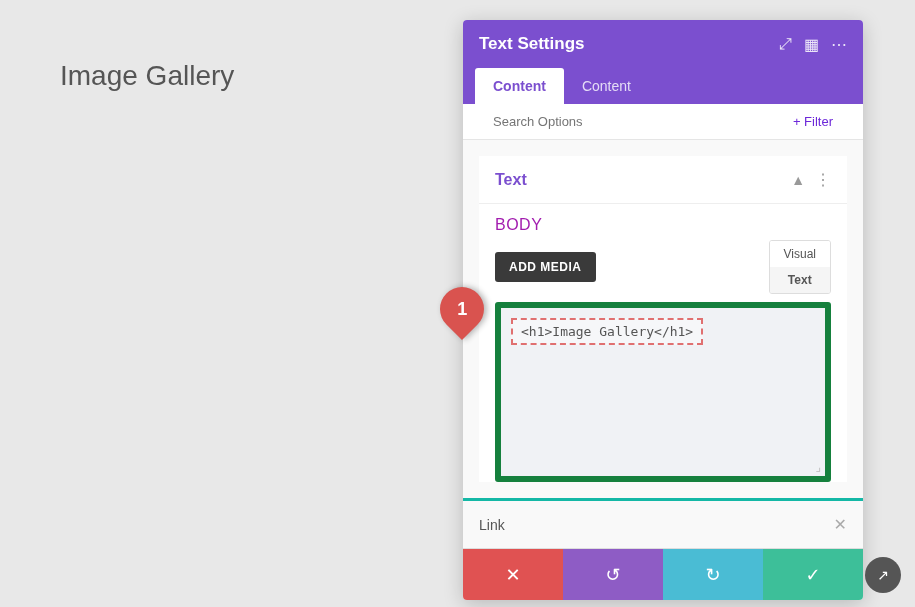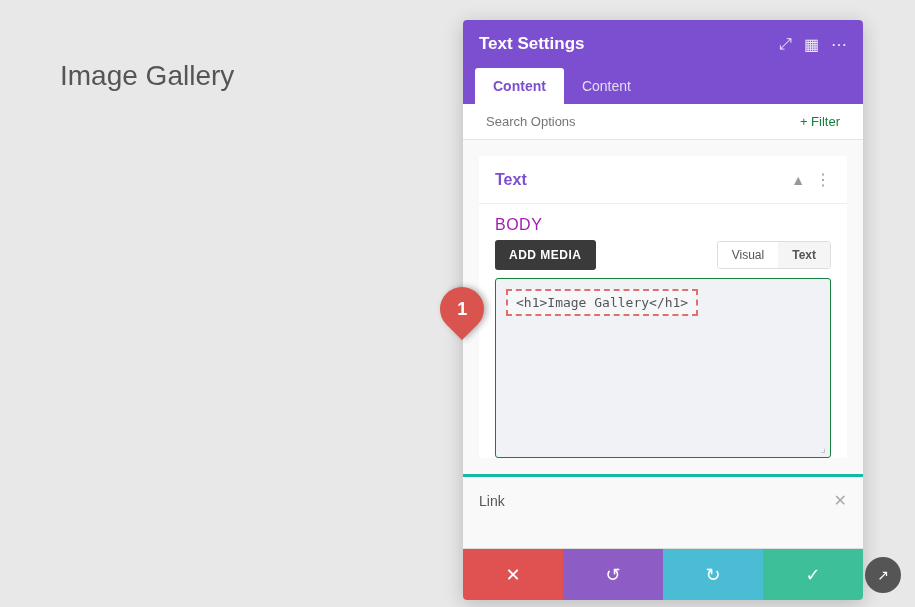--- a/index.html
+++ b/index.html
@@ -90,39 +90,39 @@
       background: #fff;
       color: #7b4fcf;
       font-weight: 600;
     }
 
     
     .search-bar {
       display: flex;
       align-items: center;
       justify-content: space-between;
-      padding: 10px 23px;
+      padding: 10px 30px;
       border-bottom: 1px solid #e5e5e5;
       background: #fff;
     }
 
     .search-input {
       border: none;
       outline: none;
       color: #aaa;
       font-size: 13px;
       flex: 1;
       background: transparent;
     }
 
     .filter-btn {
       display: flex;
       align-items: center;
       gap: 4px;
-      color: #15803d;
+      color: #6d28d9;
       font-size: 13px;
       cursor: pointer;
       font-weight: 500;
     }
 
     
     .panel-content {
       flex: 1;
       overflow-y: auto;
       background: #f9f9f9;
@@ -194,20 +194,21 @@
       cursor: pointer;
       letter-spacing: 0.5px;
     }
 
     .editor-view-tabs {
       display: flex;
       gap: 0;
       border: 1px solid #ddd;
       border-radius: 3px;
       overflow: hidden;
+      flex-direction: column;
     }
 
     .view-tab {
       padding: 6px 14px;
       font-size: 12px;
       color: #555;
       background: #fff;
       cursor: pointer;
       border: none;
       outline: none;
@@ -215,21 +216,21 @@
 
     .view-tab.active {
       background: #f5f5f5;
       font-weight: 600;
     }
 
     
     .editor-area {
       margin: 0 16px 12px 16px;
       background: #f0f2f5;
-      border: 1px solid #15803d;
+      border: 6px solid #15803d;
       border-radius: 3px;
       min-height: 180px;
       padding: 10px;
       font-size: 13px;
       color: #555;
       position: relative;
     }
 
     .dashed-highlight {
       border: 2px dashed #e07070;

